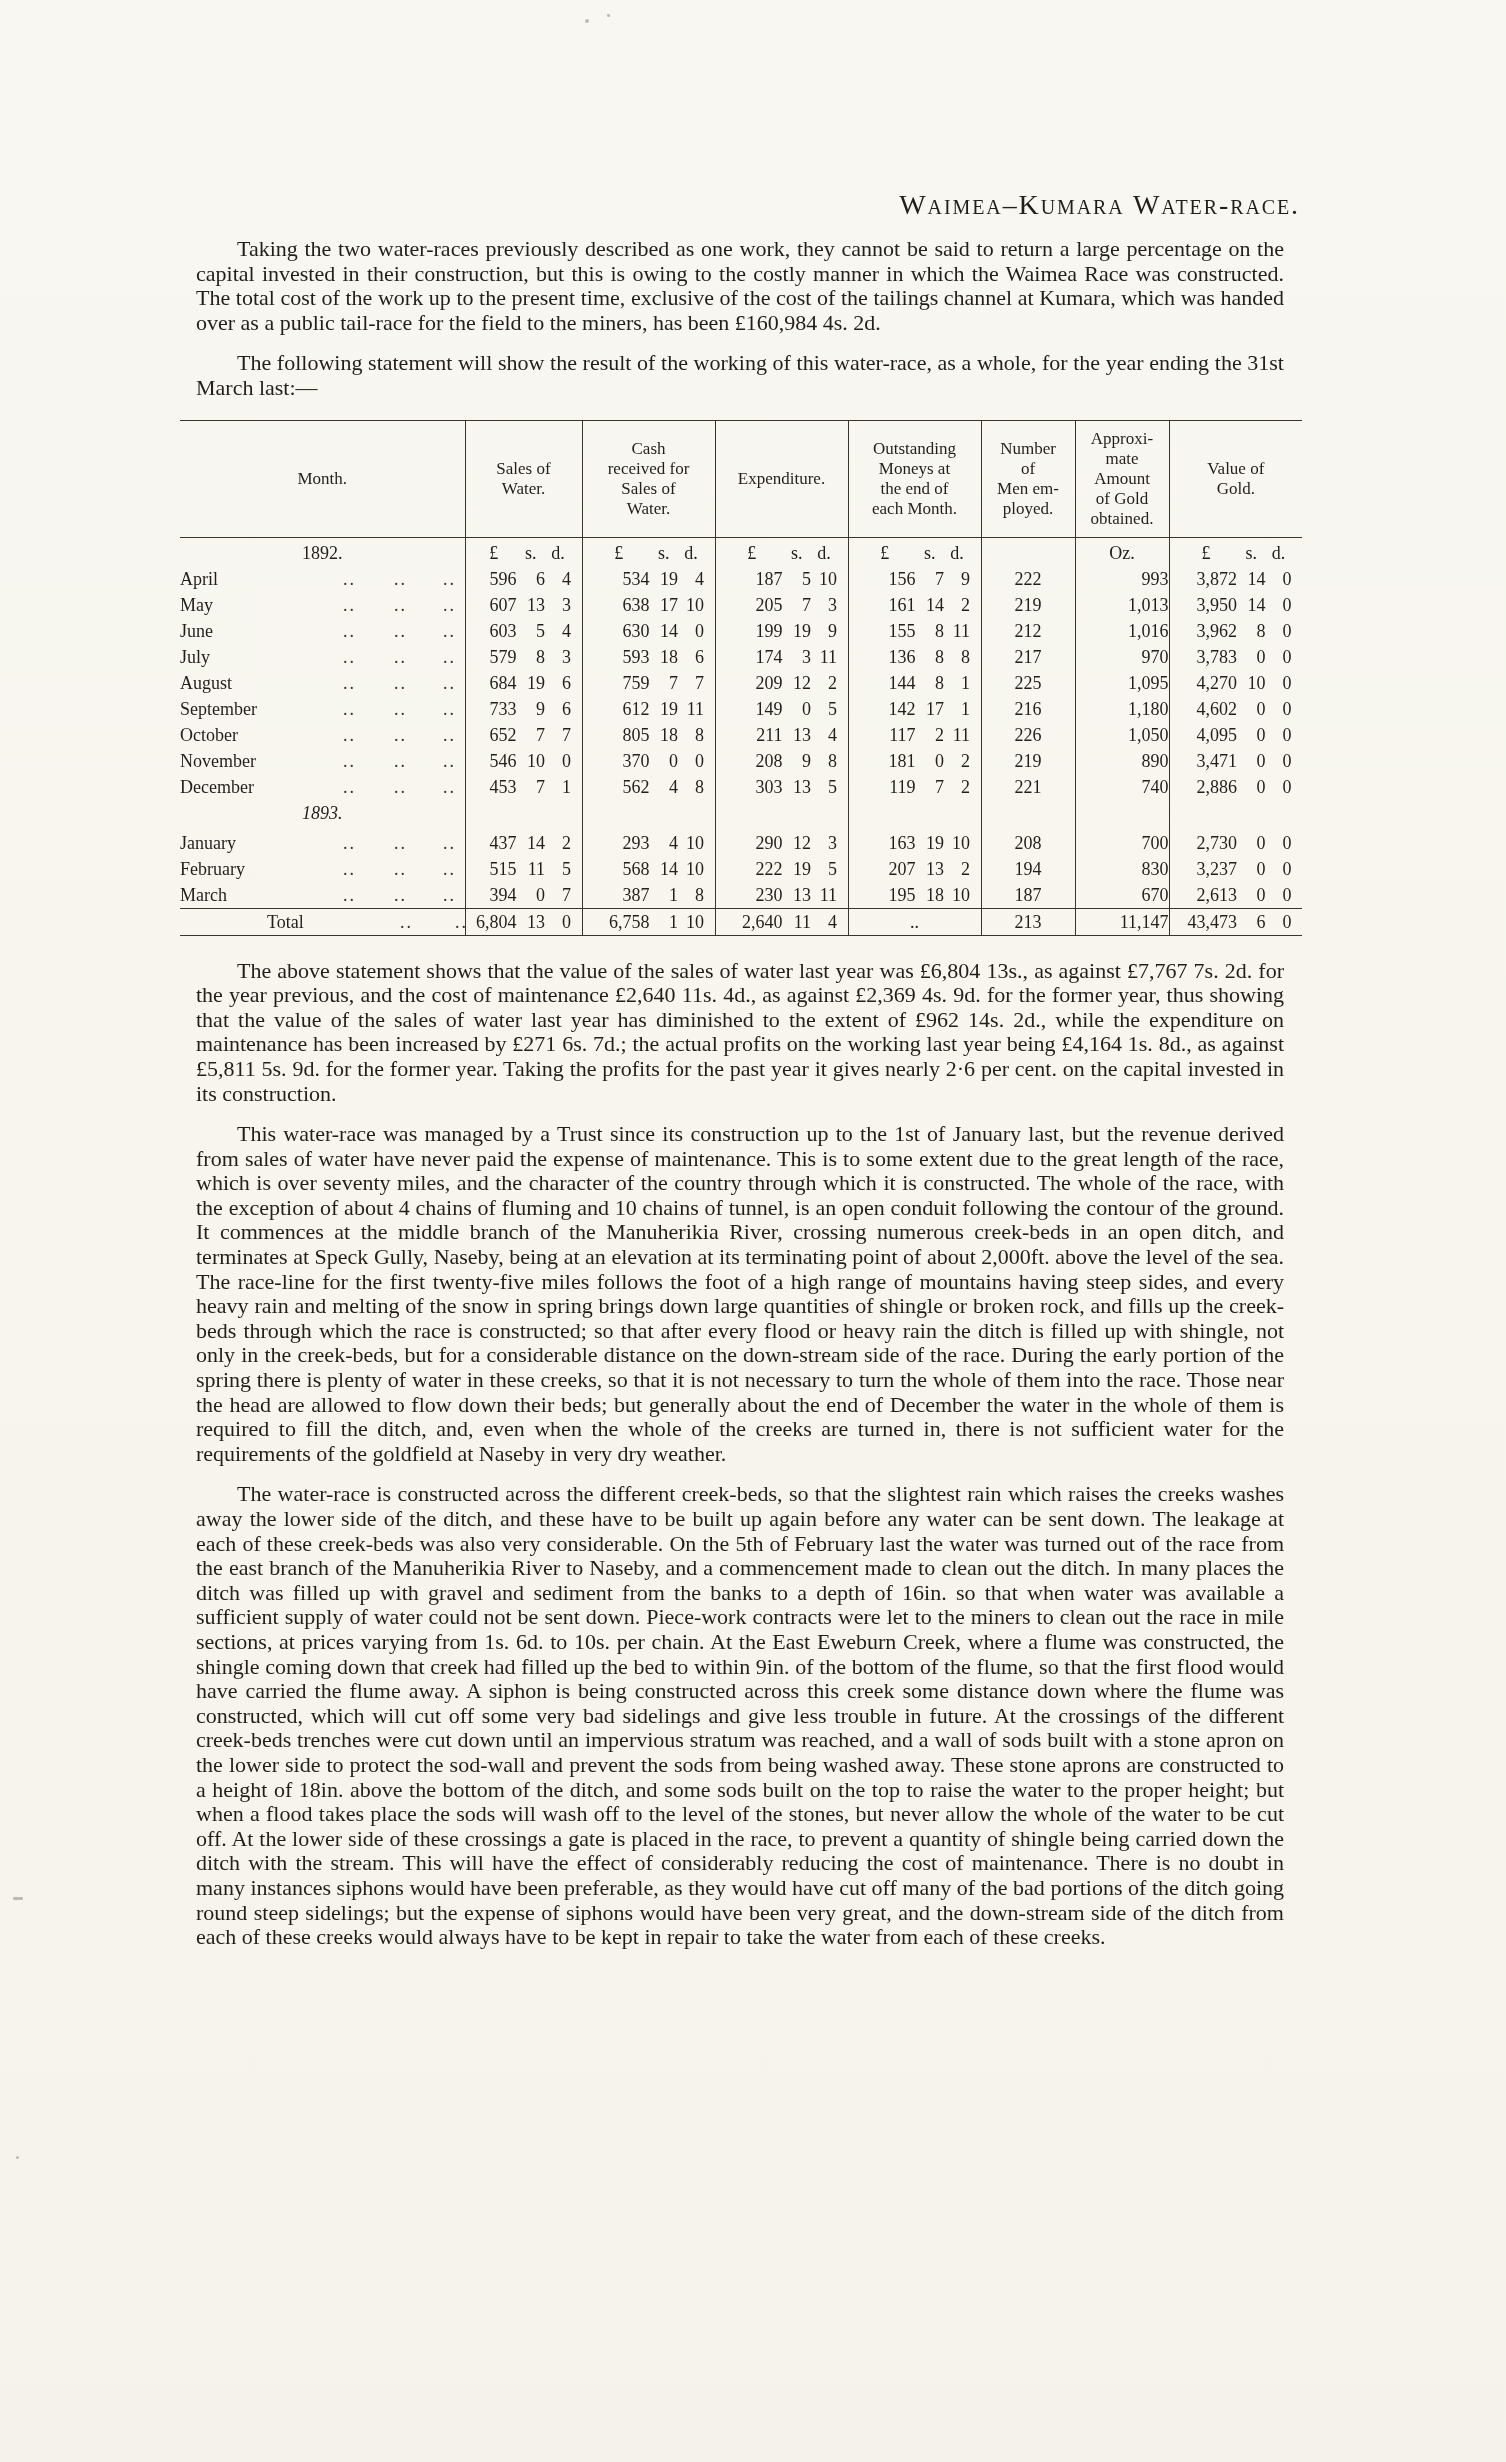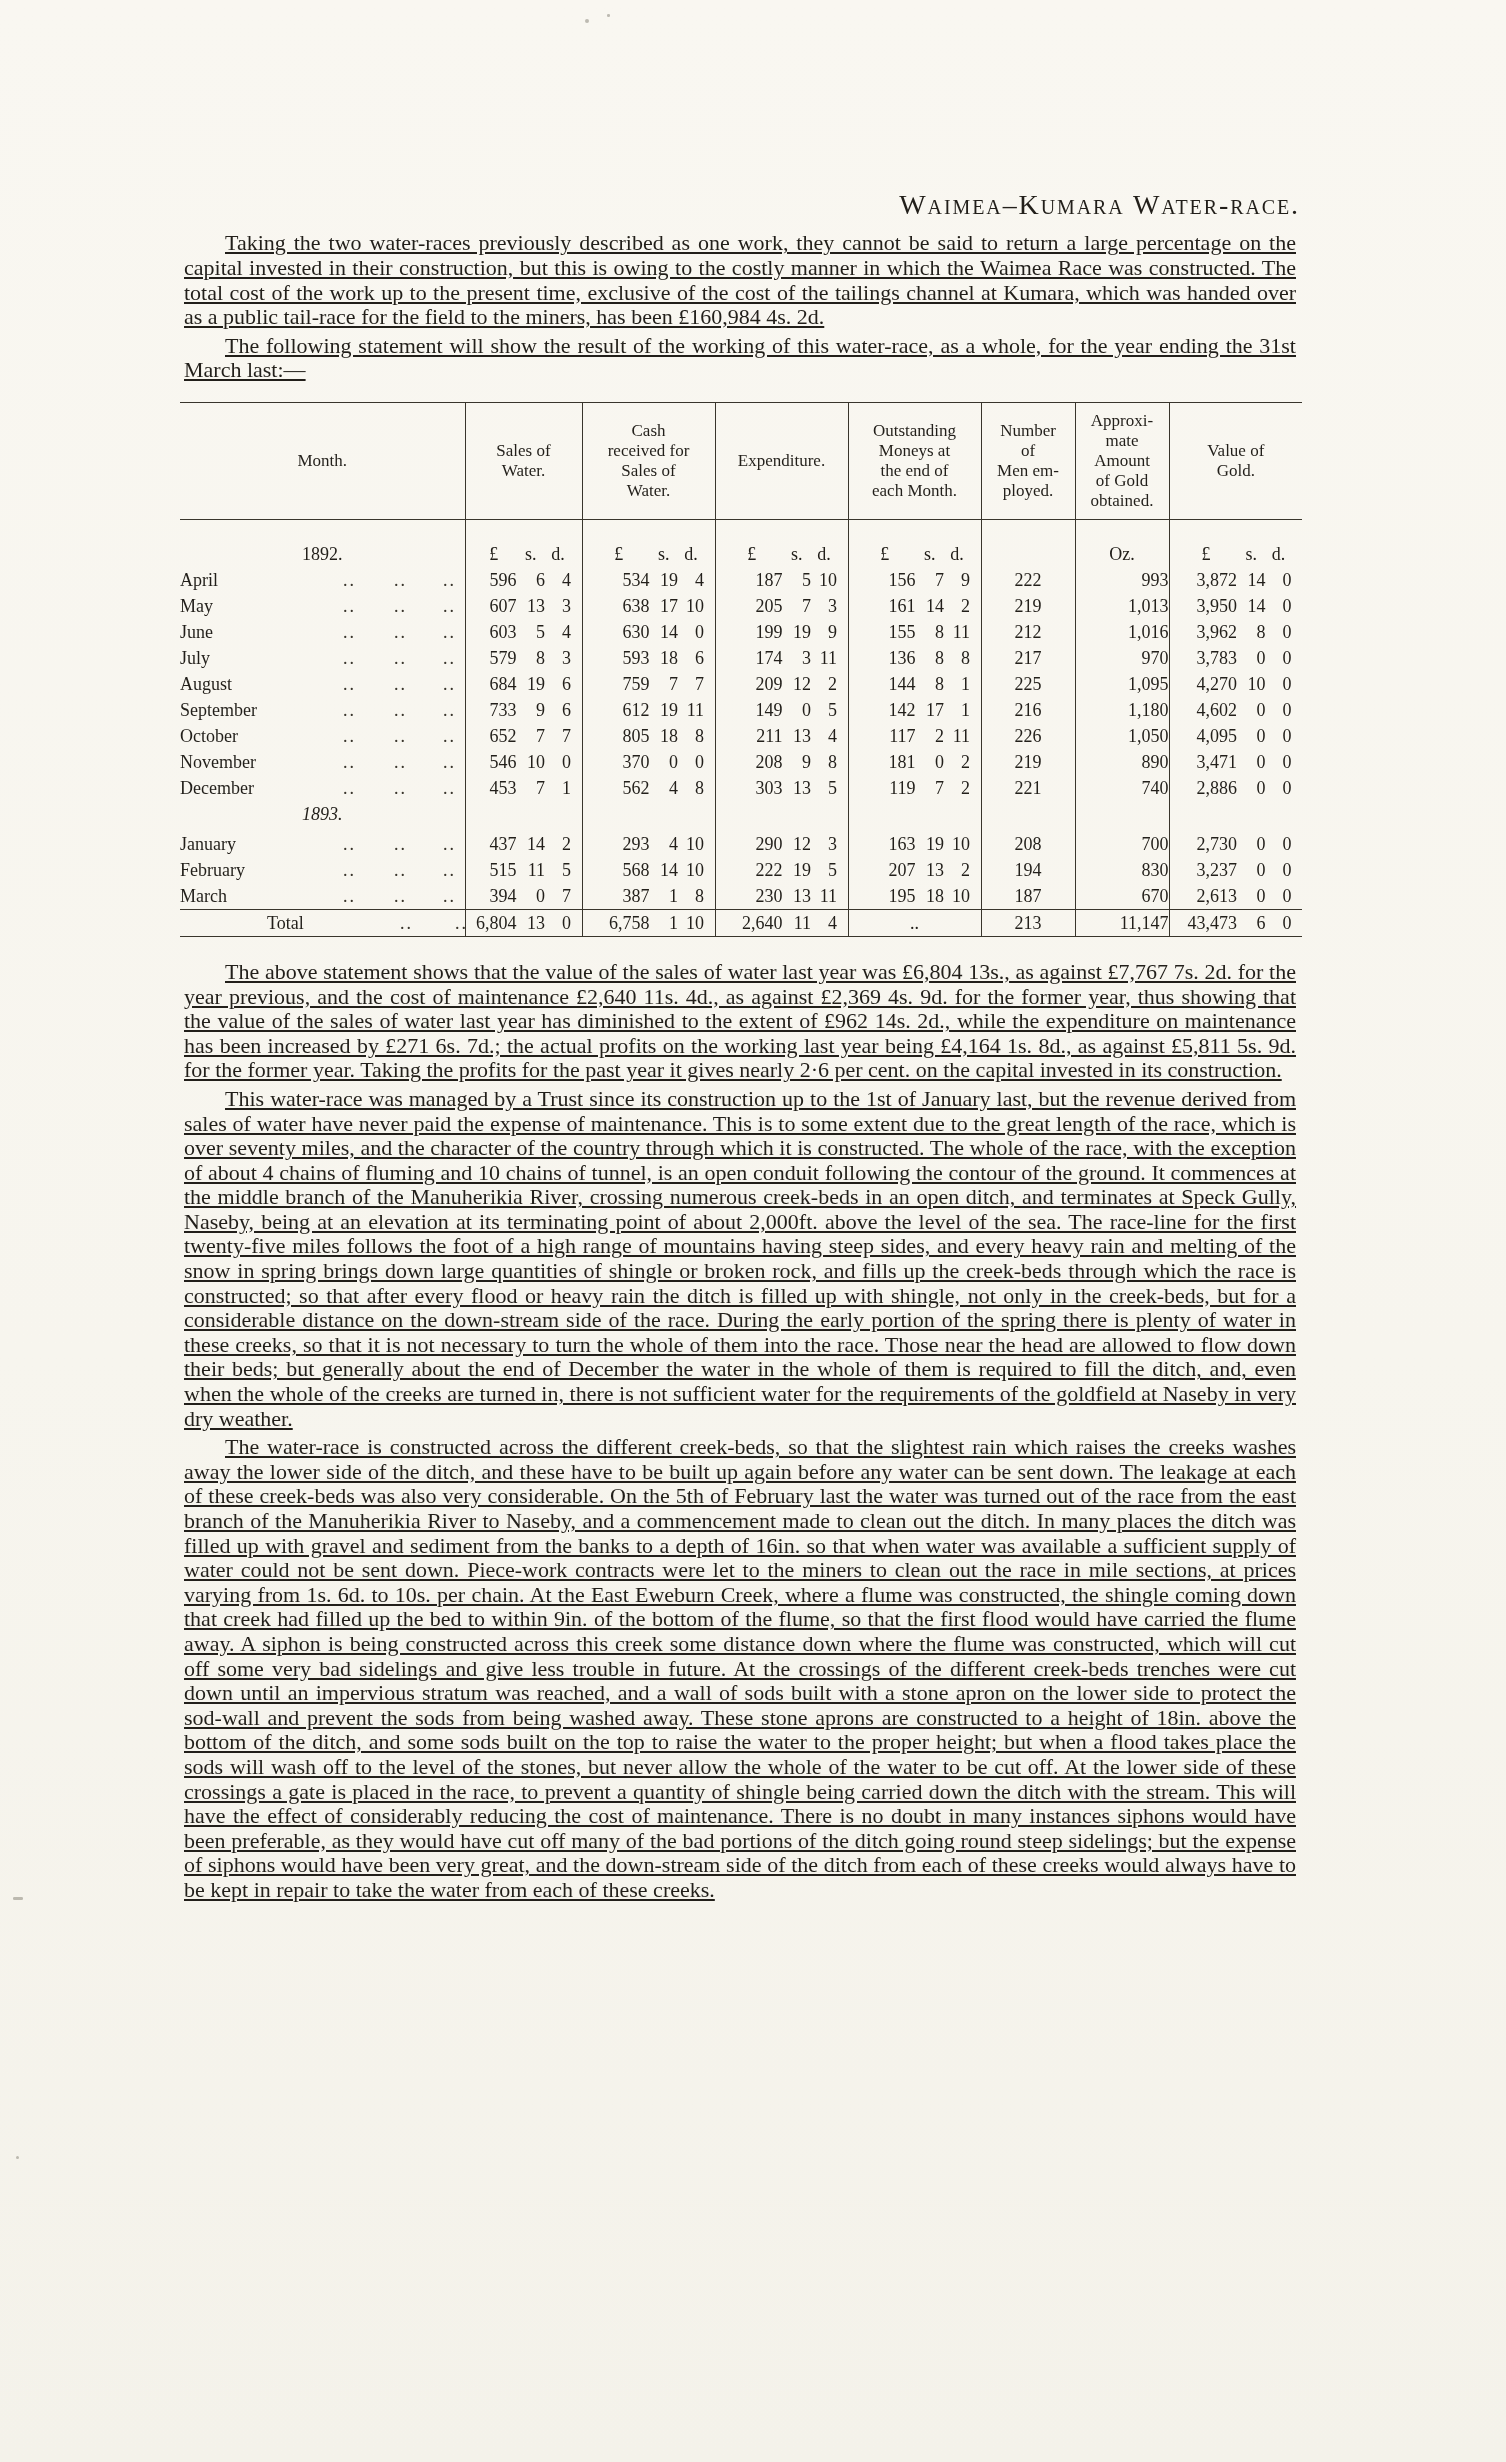--- a/index.html
+++ b/index.html
@@ -28,21 +28,21 @@
   .doc-ref   { position: absolute; right: -3.9px; top: -1.3px; letter-spacing: 0.6px; }
 
   .section-heading {
     font-size: 28px; font-weight: normal; font-variant: small-caps;
     text-align: right; letter-spacing: 1.9px; margin: 35px 0 10.4px;
   }
   .section-heading.mount-ida { margin-top: 18px; }
 
   .para {
     font-size: 22px; line-height: 24.6px; text-align: justify;
-    text-indent: 41px; margin: 4px; text-decoration: underline;
+    text-indent: 41px; margin: 16px;
   }
 
   
   .statement {
     width: 1120px; table-layout: fixed; border-collapse: collapse;
     margin: 19.4px 0 23px;
     border-top: 1.9px solid #39352c; border-bottom: 1.9px solid #39352c;
   }
   .statement th {
     font-size: 17px; line-height: 20px; font-weight: normal;
@@ -59,21 +59,21 @@
   .t0 { left: 220px; } .t1 { left: 275px; }
 
   .money { display: flex; padding: 0 10.4px 0 5.2px; }
   .m-p { flex: 1; text-align: right; }
   .m-s { width: 28.5px; text-align: right; }
   .m-d { width: 26px; text-align: right; }
 
   .men-cell  { text-align: center; }
   .gold-cell { text-align: right; padding-right: 19.4px; }
 
-  .units-row td { padding-top: 21px; margin-top: 28px; }
+  .units-row td { padding-top: 2px; margin-top: 28px; }
   .unit-money .m-p, .unit-money .m-s, .unit-money .m-d { text-align: center; }
   .gold-unit { text-align: center; padding-right: 0; }
   .year-line { text-align: center; padding-left: 0; }
   .year-row { height: 30px; font-style: italic; }
 
   tfoot td { border-top: 1.3px solid #39352c; padding-top: 6.5px; padding-bottom: 7.8px; }
   .total-cell { padding-left: 0; }
   .total-label { margin-left: 87px; }
   .center-cell { text-align: center; }
 </style>

